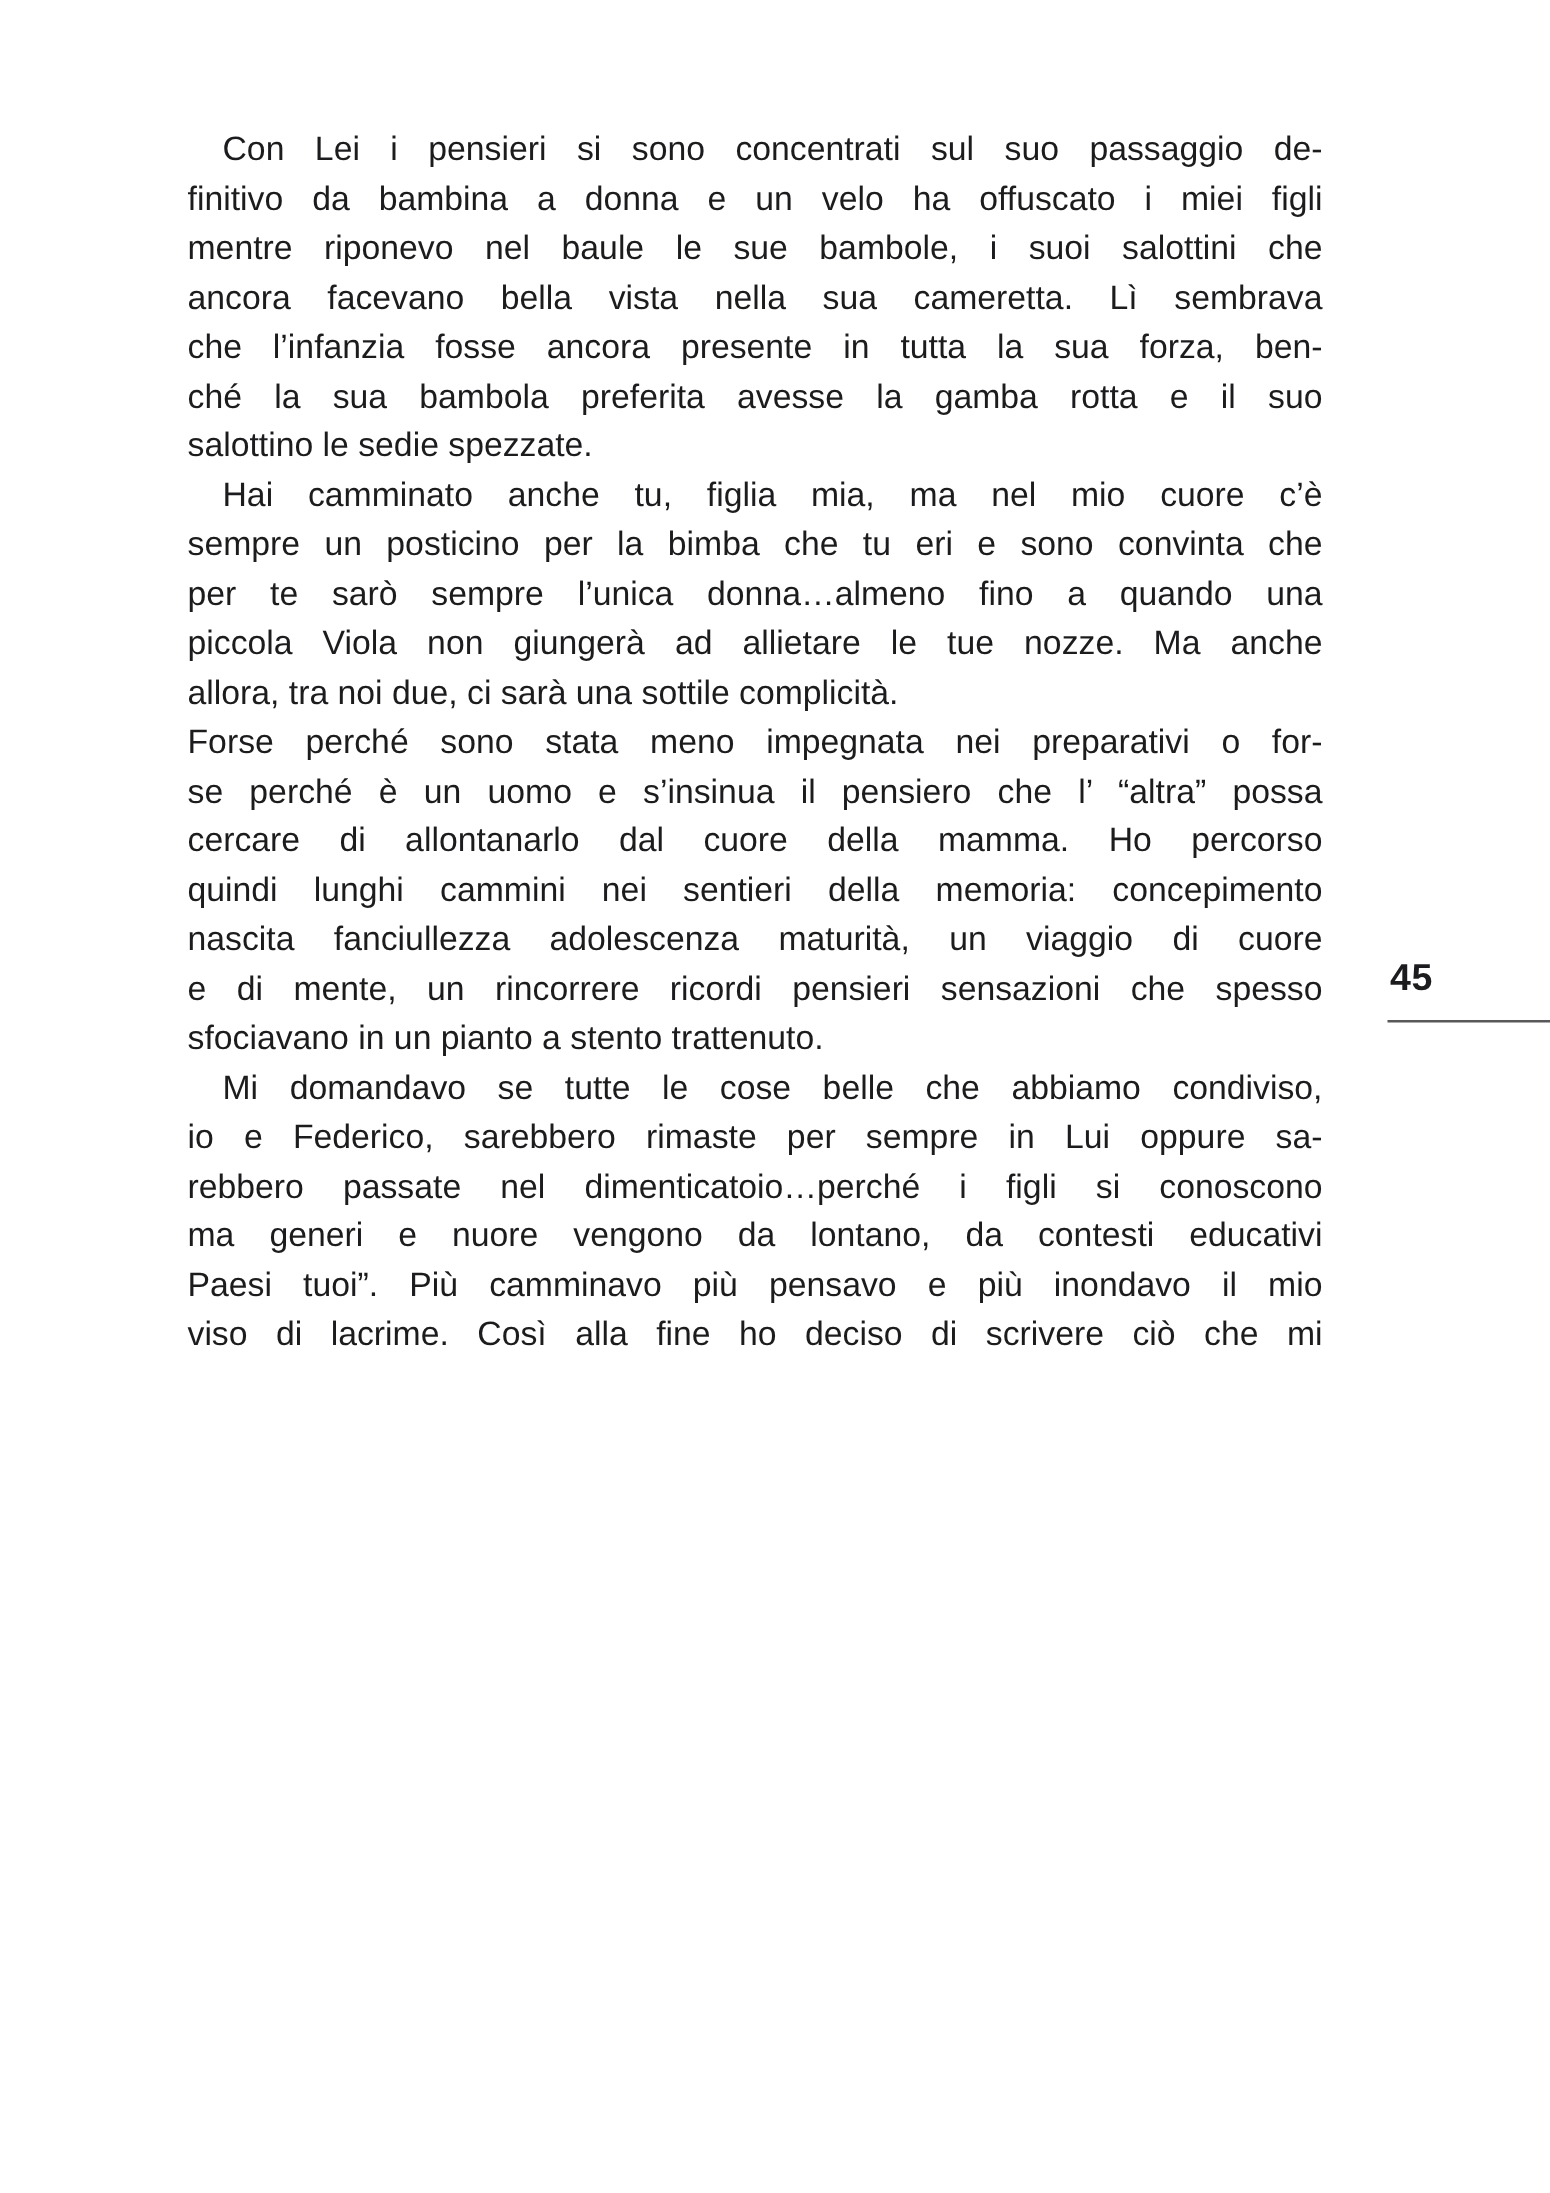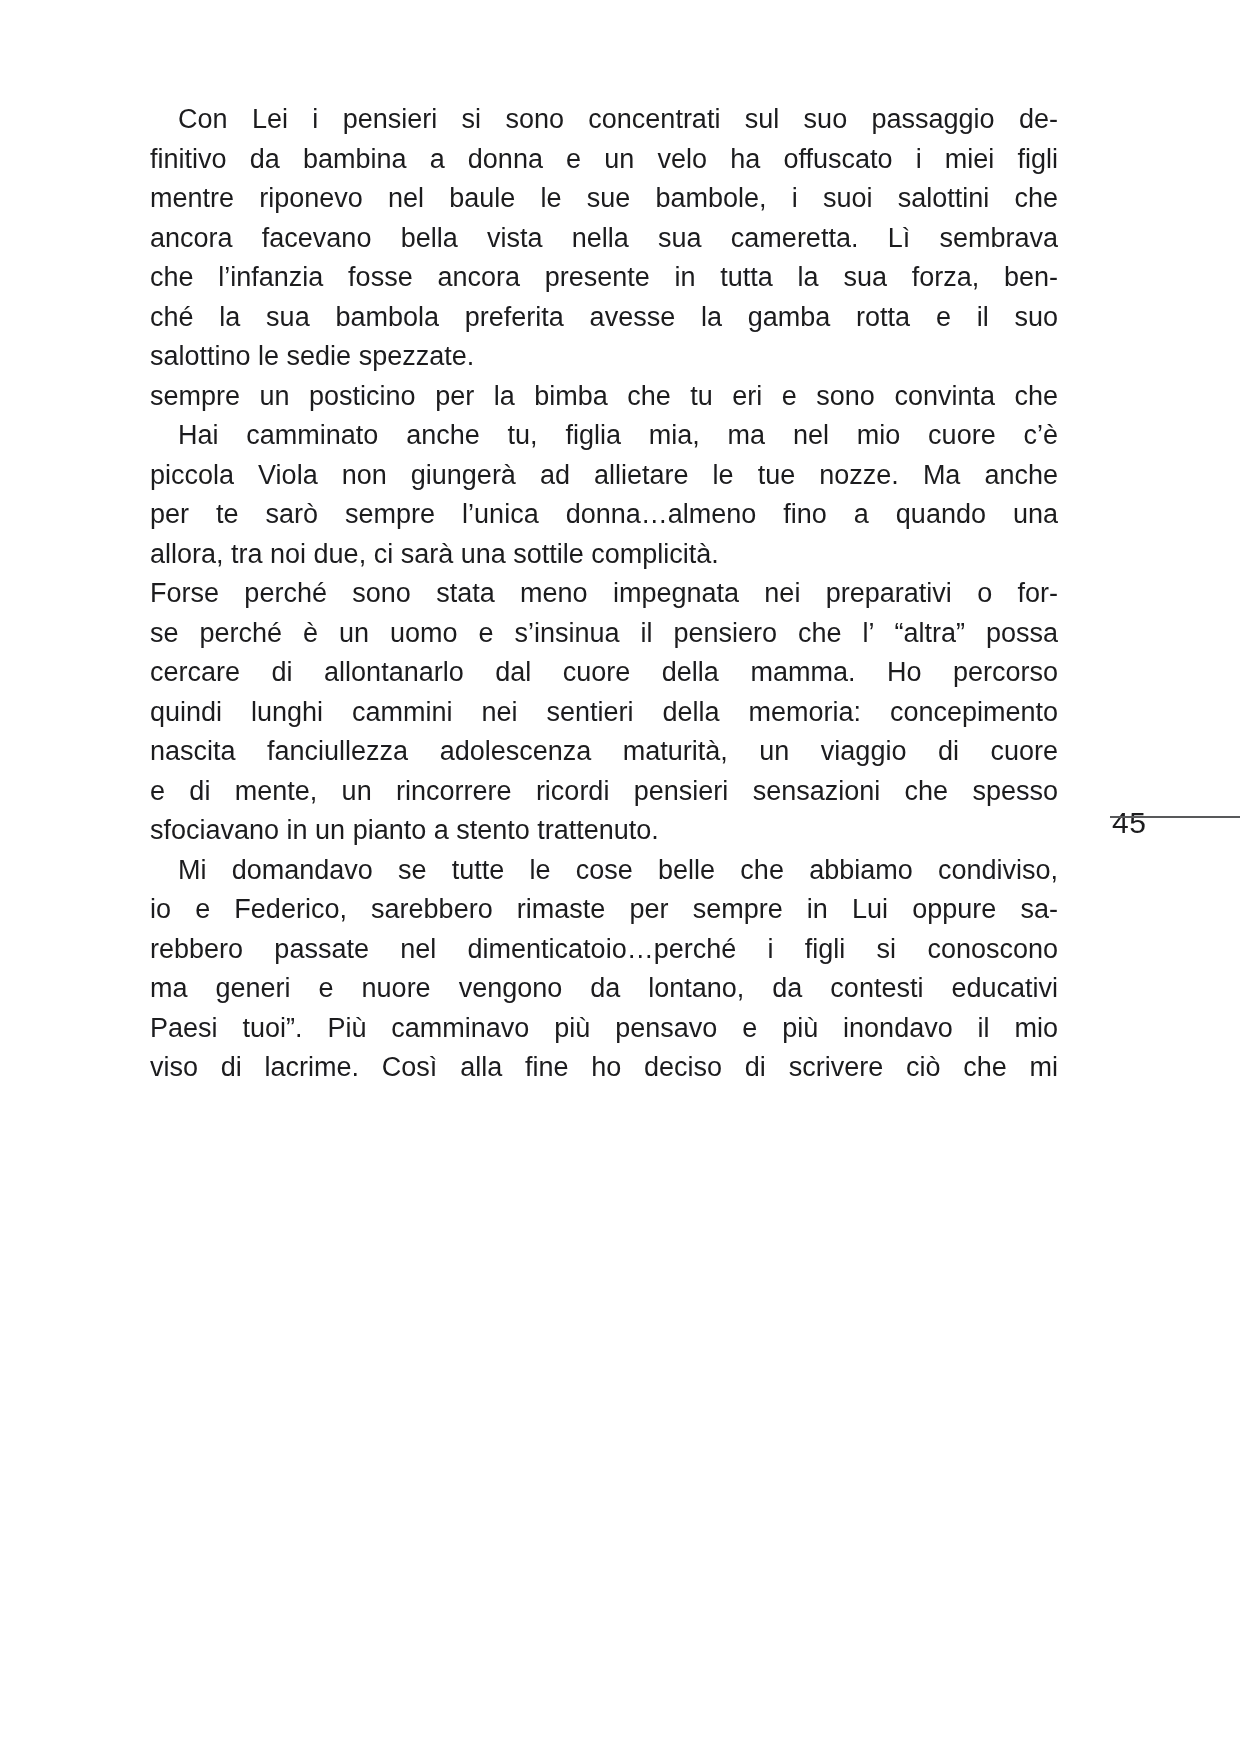--- a/index.html
+++ b/index.html
@@ -33,25 +33,24 @@
     text-indent: 28px;
   }
   .line.last {
     text-align-last: left;
   }
   .pagenum {
     position: absolute;
     left: 1112px;
     top: 772px;
     font-size: 30px;
-    font-weight: 400;
+    font-weight: 700;
     line-height: 22px;
     color: #1c1c1e;
     letter-spacing: 0.5px;
-    margin-top: 40px;
   }
   .pagenum-rule {
     position: absolute;
     left: 1110px;
     top: 816px;
     width: 130px;
     height: 2px;
     background: #58595b;
   }
 </style>
@@ -60,24 +59,24 @@
 
 <div class="page">
   <div class="text-block" id="text-block">
       <div class="line first">Con Lei i pensieri si sono concentrati sul suo passaggio de-</div>
       <div class="line">finitivo da bambina a donna e un velo ha offuscato i miei figli</div>
       <div class="line">mentre riponevo nel baule le sue bambole, i suoi salottini che</div>
       <div class="line">ancora facevano bella vista nella sua cameretta. Lì sembrava</div>
       <div class="line">che l’infanzia fosse ancora presente in tutta la sua forza, ben-</div>
       <div class="line">ché la sua bambola preferita avesse la gamba rotta e il suo</div>
       <div class="line last">salottino le sedie spezzate.</div>
+      <div class="line first">Hai camminato anche tu, figlia mia, ma nel mio cuore c’è</div>
       <div class="line">sempre un posticino per la bimba che tu eri e sono convinta che</div>
-      <div class="line first">Hai camminato anche tu, figlia mia, ma nel mio cuore c’è</div>
+      <div class="line">per te sarò sempre l’unica donna…almeno fino a quando una</div>
       <div class="line">piccola Viola non giungerà ad allietare le tue nozze. Ma anche</div>
-      <div class="line">per te sarò sempre l’unica donna…almeno fino a quando una</div>
       <div class="line last">allora, tra noi due, ci sarà una sottile complicità.</div>
       <div class="line">Forse perché sono stata meno impegnata nei preparativi o for-</div>
       <div class="line">se perché è un uomo e s’insinua il pensiero che  l’ “altra” possa</div>
       <div class="line">cercare di allontanarlo dal cuore della mamma. Ho percorso</div>
       <div class="line">quindi lunghi cammini nei sentieri della memoria: concepimento</div>
       <div class="line">nascita fanciullezza adolescenza maturità, un viaggio di cuore</div>
       <div class="line">e di mente, un rincorrere ricordi pensieri sensazioni che spesso</div>
       <div class="line last">sfociavano in un pianto a stento trattenuto.</div>
       <div class="line first">Mi domandavo se tutte le cose belle che abbiamo condiviso,</div>
       <div class="line">io e Federico, sarebbero rimaste per sempre in Lui oppure sa-</div>

